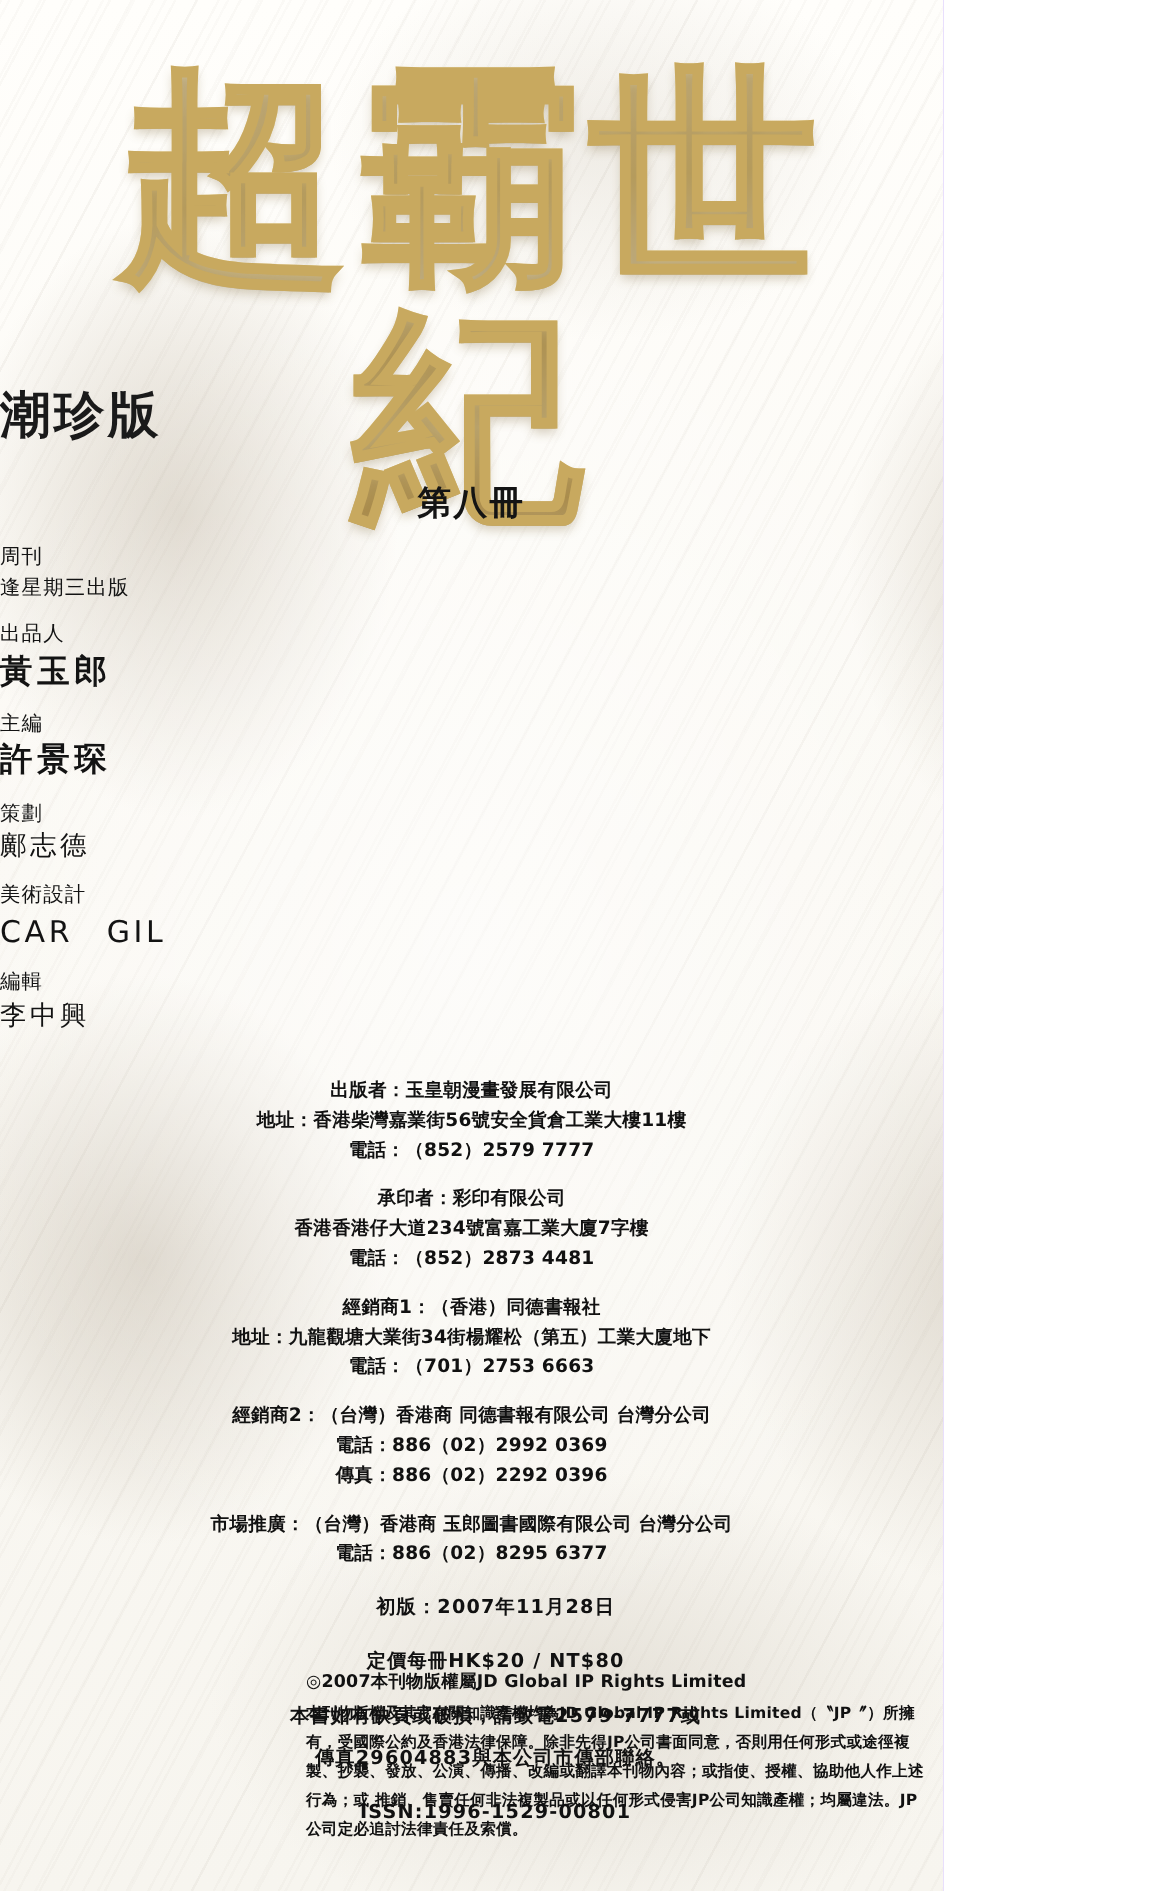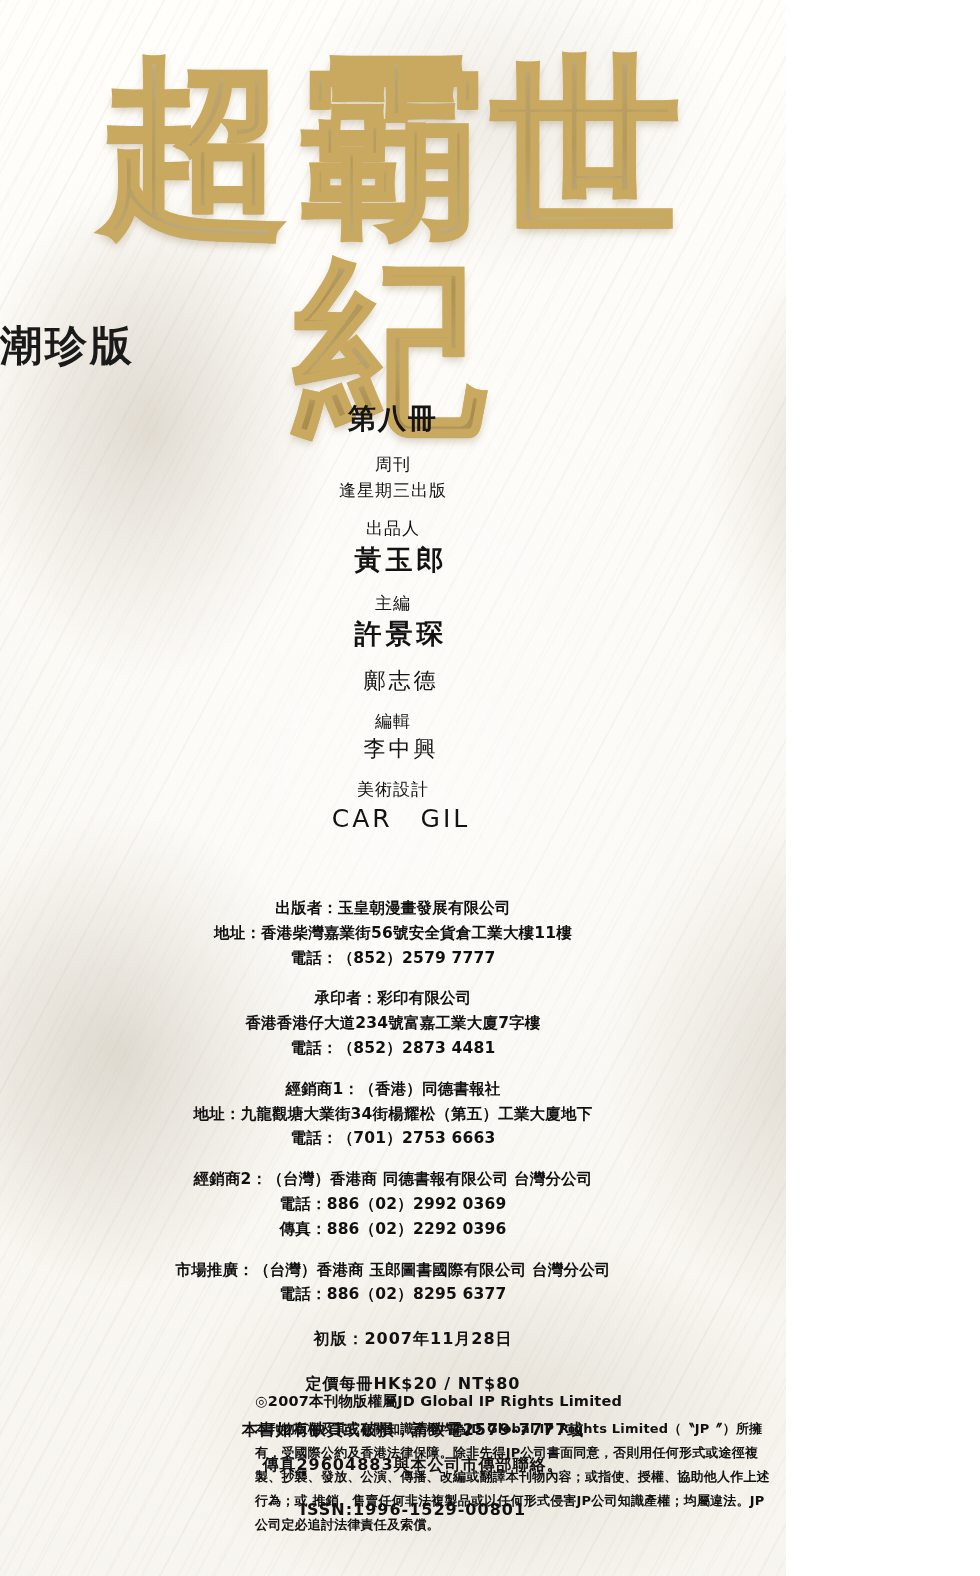--- a/index.html
+++ b/index.html
@@ -106,36 +106,35 @@
     font-size: 28px;
     font-weight: bold;
     letter-spacing: 2px;
     color: #141414;
   }
 
   .credits {
     position: absolute;
     top: 452px;
     left: 0; right: 0;
-    text-align: center;
+    text-align: left;
     color: #131313;
   }
   .cr-block { margin-bottom: 13px; }
   .cr-label {
     font-size: 17px;
     line-height: 1.5;
     letter-spacing: 1px;
     font-weight: normal;
   }
   .cr-name {
     font-size: 27px;
     font-weight: bold;
     letter-spacing: 4px;
     line-height: 1.35;
-    padding-left: 16px;
   }
   .cr-name.latin {
     font-size: 25px;
     letter-spacing: 3px;
     font-weight: normal;
   }
   .cr-name.small {
     font-size: 22px;
     font-weight: normal;
     letter-spacing: 3px;
@@ -216,31 +215,32 @@
         <div class="cr-label">出品人</div>
         <div class="cr-name">黃玉郎</div>
       </div>
 
       <div class="cr-block">
         <div class="cr-label">主編</div>
         <div class="cr-name">許景琛</div>
       </div>
 
       <div class="cr-block">
+        <div class="cr-label">策劃</div>
         <div class="cr-name small">鄺志德</div>
+      </div>
+
+      <div class="cr-block">
+        <div class="cr-label">美術設計</div>
+        <div class="cr-name latin">CAR　GIL</div>
       </div>
 
       <div class="cr-block">
         <div class="cr-label">編輯</div>
         <div class="cr-name small">李中興</div>
-      </div>
-
-      <div class="cr-block">
-        <div class="cr-label">美術設計</div>
-        <div class="cr-name latin">CAR　GIL</div>
       </div>
 
     </div>
 
     <div class="imprint">
 
       <div class="imp-block">
         <div class="imp-line">出版者：玉皇朝漫畫發展有限公司</div>
         <div class="imp-line">地址：香港柴灣嘉業街56號安全貨倉工業大樓11樓</div>
         <div class="imp-line">電話：（852）2579 7777</div>

